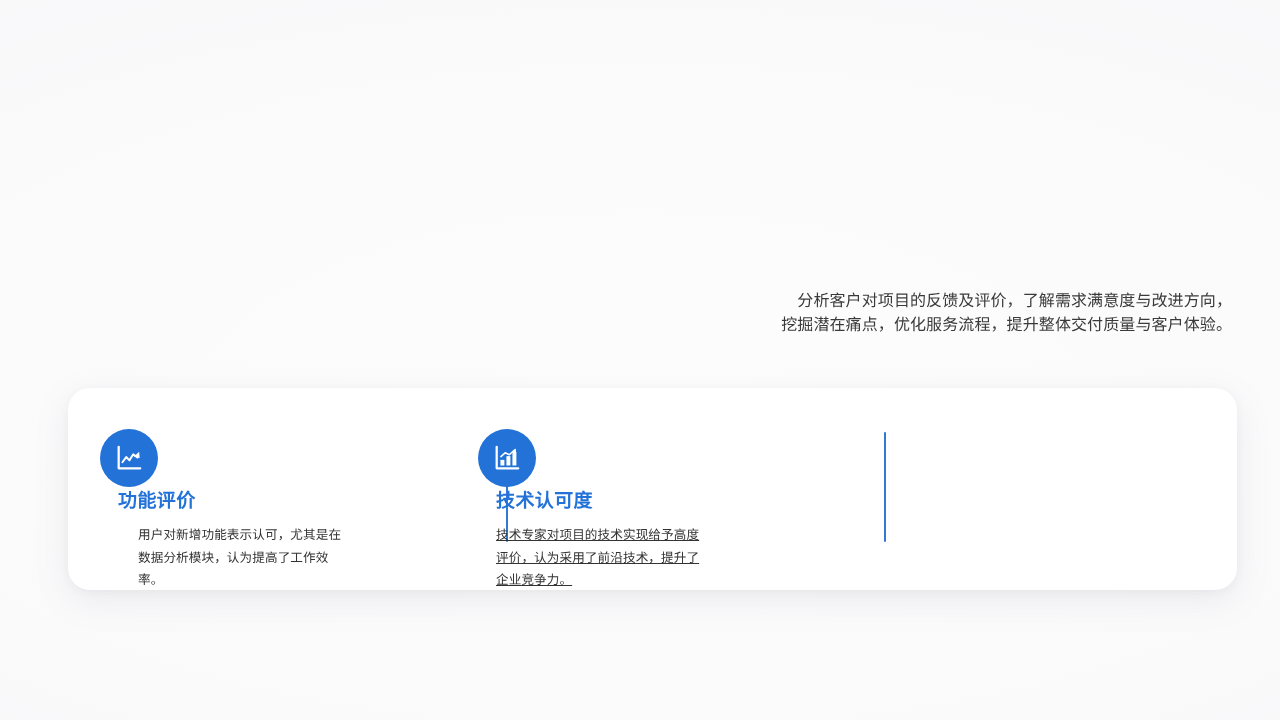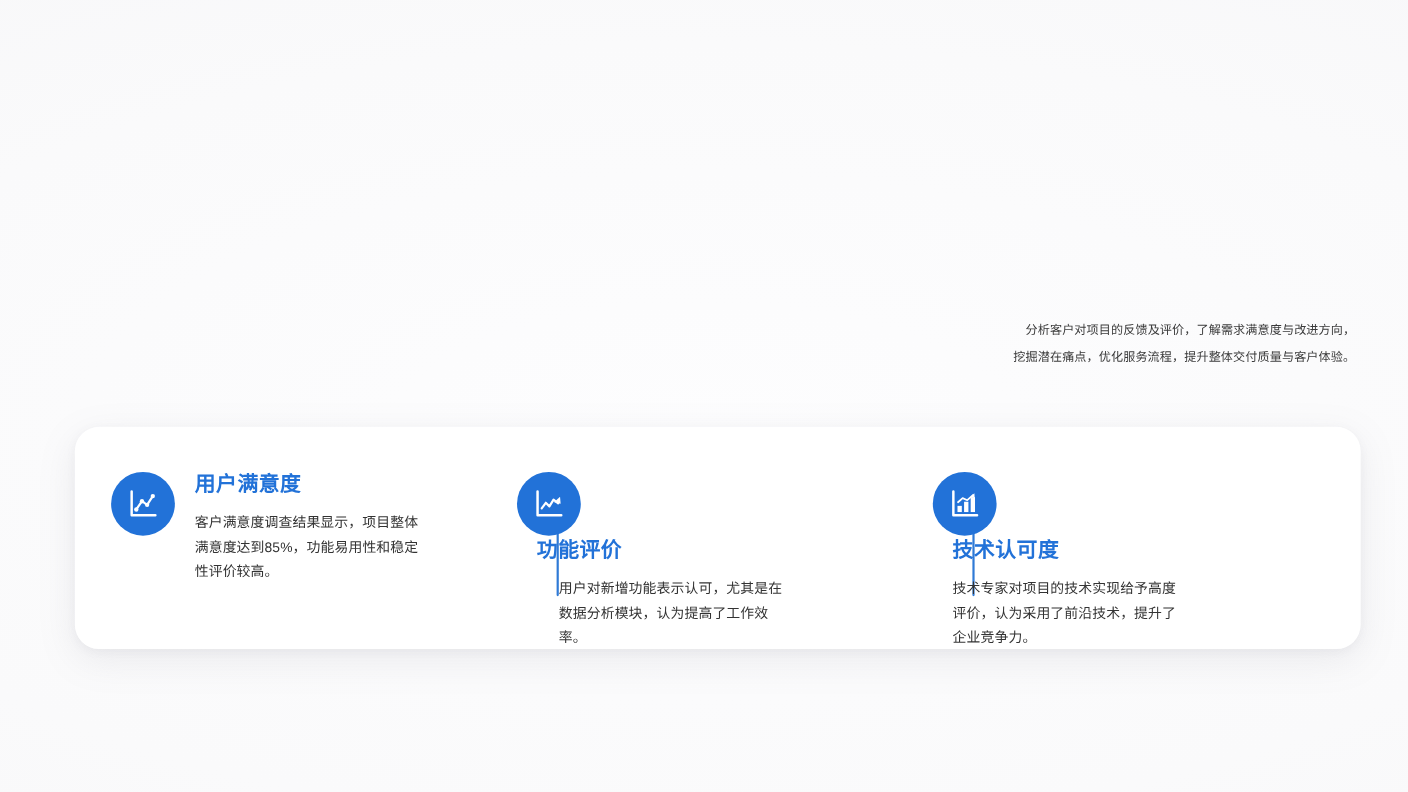--- a/index.html
+++ b/index.html
@@ -48,21 +48,21 @@
   }
 
   
   .subtitle {
     position: absolute;
     right: 48px;
     top: 289px;
     width: 470px;
     text-align: right;
     color: #3a3a3a;
-    font-size: 11px;
+    font-size: 16px;
     line-height: 24px;
     letter-spacing: 0.1px;
   }
   .subtitle span {
     display: block;
     white-space: nowrap;
   }
 
   
   .panel {
@@ -144,56 +144,40 @@
   }
   .card-desc {
     color: #333333;
     font-size: 12.6px;
     line-height: 22.5px;
     letter-spacing: 0.1px;
     margin: 0;
   }
   .w1 { width: 208px; }
   .w2 { width: 210px; margin-left: 20px; }
-  .w3 { width: 212px; }
+  .w3 { width: 212px; text-decoration: underline; }
 </style>
 </head>
 <body>
 
 <div class="slide">
 
 
   <div class="subtitle">
     <span>分析客户对项目的反馈及评价，了解需求满意度与改进方向，</span>
     <span>挖掘潜在痛点，优化服务流程，提升整体交付质量与客户体验。</span>
   </div>
 
   <div class="panel">
 
     <div class="divider divider-1"></div>
     <div class="divider divider-2"></div>
 
     <div class="columns">
 
-      <div class="col col-1">
-        <div class="icon-circle">
-          <svg viewBox="0 0 32 32" fill="none" xmlns="http://www.w3.org/2000/svg">
-            <path d="M5 4 V27 H28" stroke="#ffffff" stroke-width="2.4" stroke-linecap="round" stroke-linejoin="round"></path>
-            <path d="M9.5 21.5 L15 13.5 L20 17 L25.5 8.5" stroke="#ffffff" stroke-width="2.1" stroke-linecap="round" stroke-linejoin="round"></path>
-            <circle cx="9.5" cy="21.5" r="2.1" fill="#ffffff"></circle>
-            <circle cx="15" cy="13.5" r="2.1" fill="#ffffff"></circle>
-            <circle cx="20" cy="17" r="2.1" fill="#ffffff"></circle>
-            <circle cx="25.5" cy="8.5" r="2.1" fill="#ffffff"></circle>
-          </svg>
-        </div>
-        <div class="card-text">
-          <p class="card-title">用户满意度</p>
-          <p class="card-desc w1">客户满意度调查结果显示，项目整体满意度达到85%，功能易用性和稳定性评价较高。</p>
-        </div>
-      </div>
 
       <div class="col col-2">
         <div class="icon-circle">
           <svg viewBox="0 0 32 32" fill="none" xmlns="http://www.w3.org/2000/svg">
             <path d="M5 4 V27 H28" stroke="#ffffff" stroke-width="2.4" stroke-linecap="round" stroke-linejoin="round"></path>
             <path d="M9 20.5 L13 15 L16.5 18.5 L20.5 12 L25 15.5" stroke="#ffffff" stroke-width="2.1" stroke-linecap="round" stroke-linejoin="round"></path>
             <path d="M26.8 9.2 L27.4 15.9 L21 14.6 Z" fill="#ffffff"></path>
           </svg>
         </div>
         <div class="card-text">

